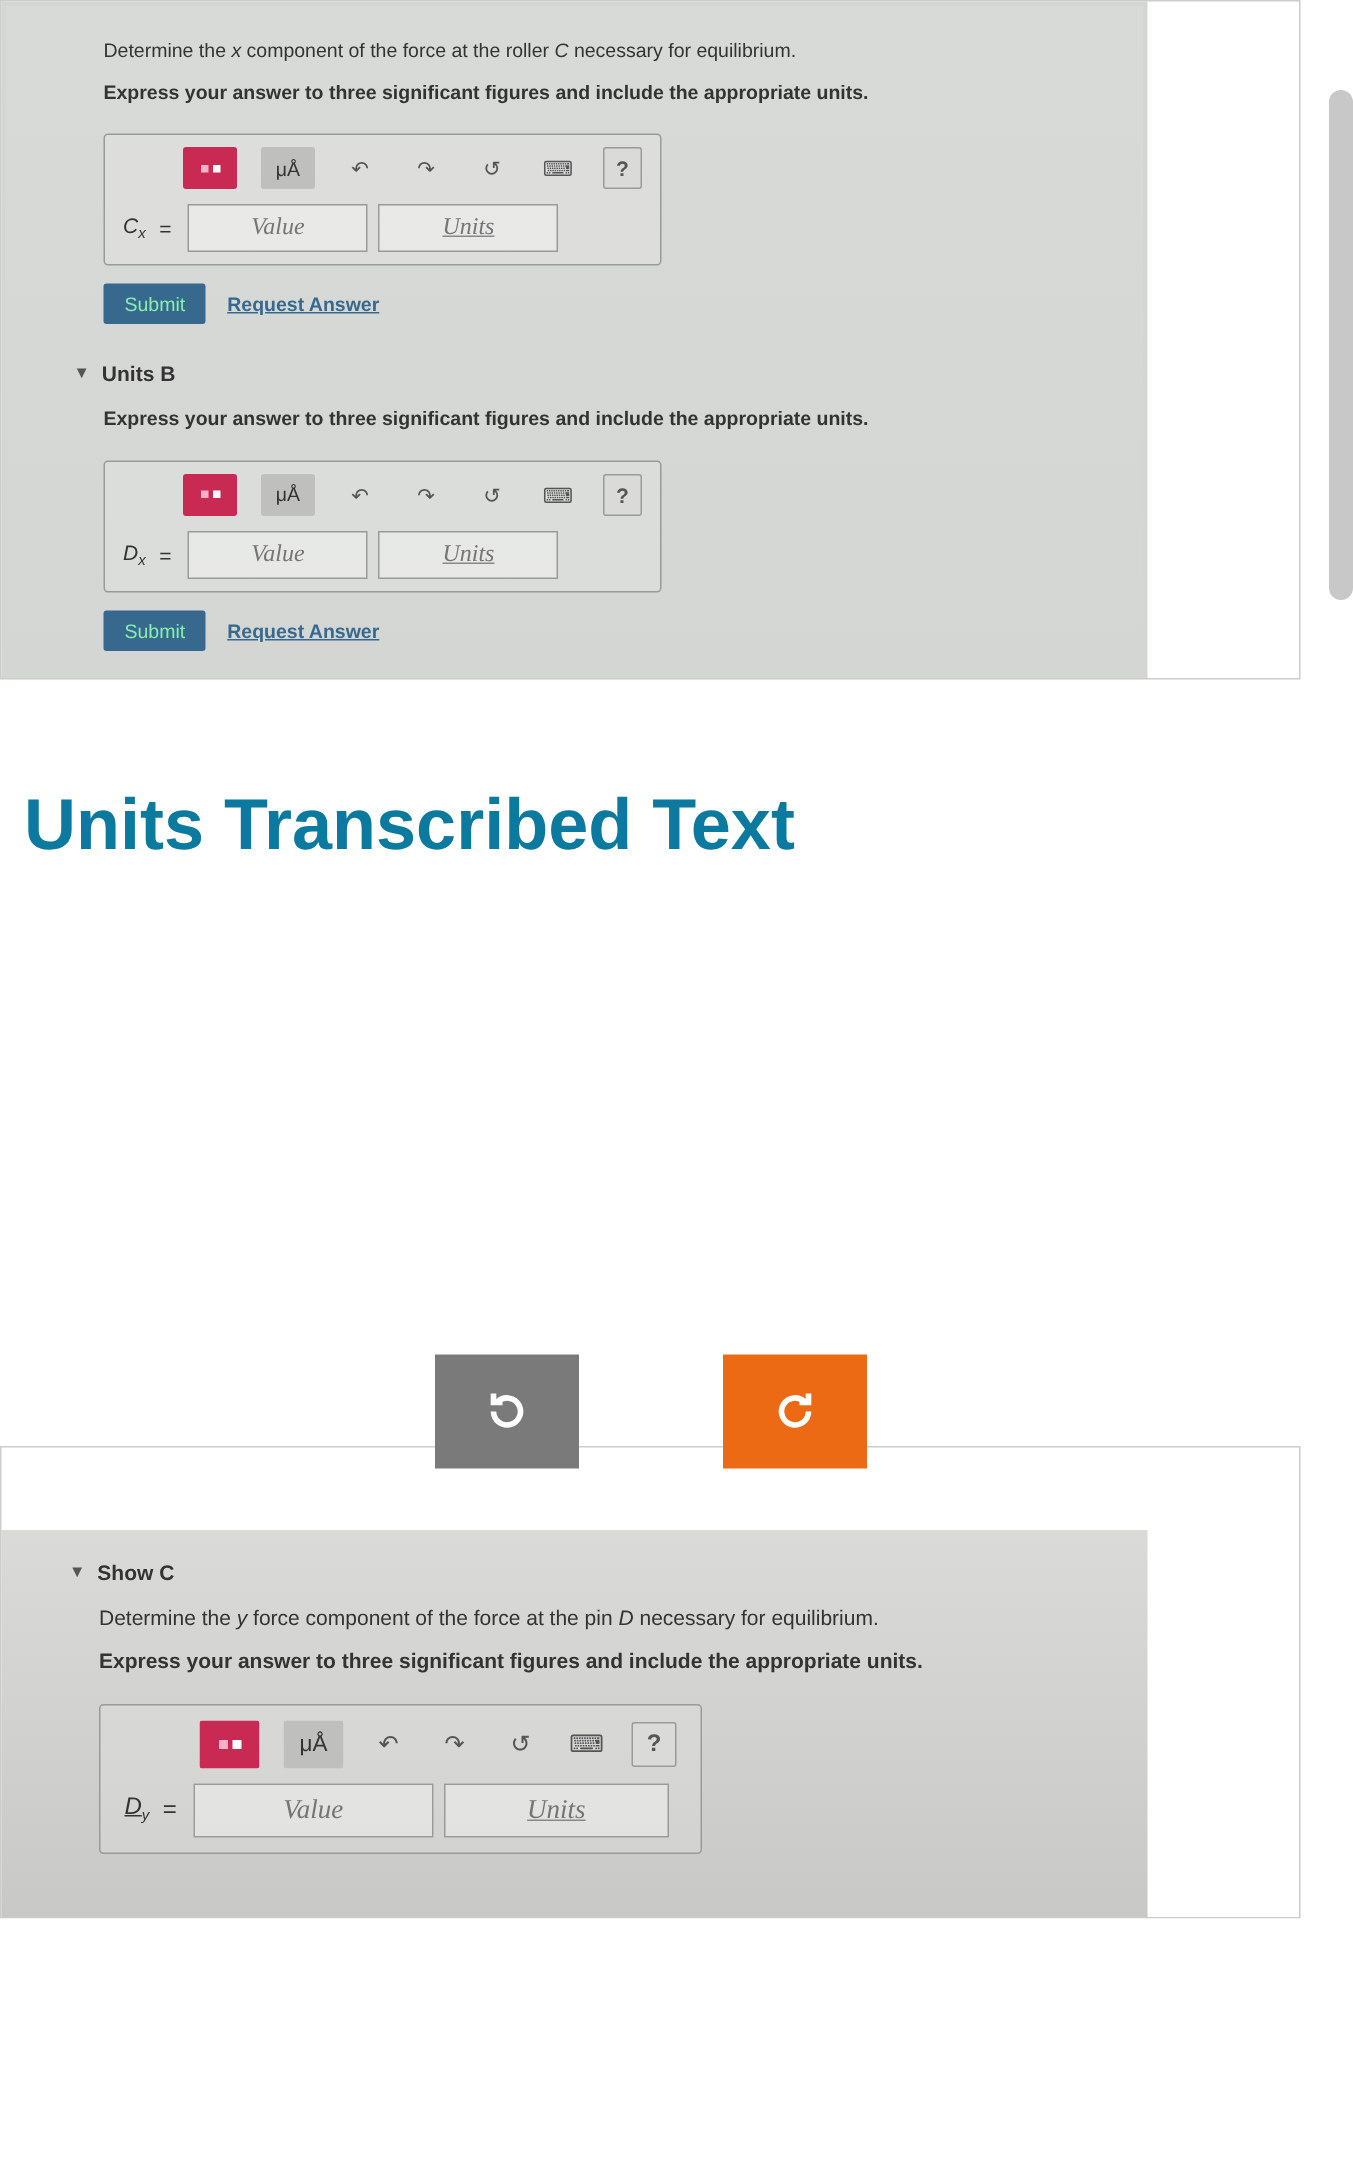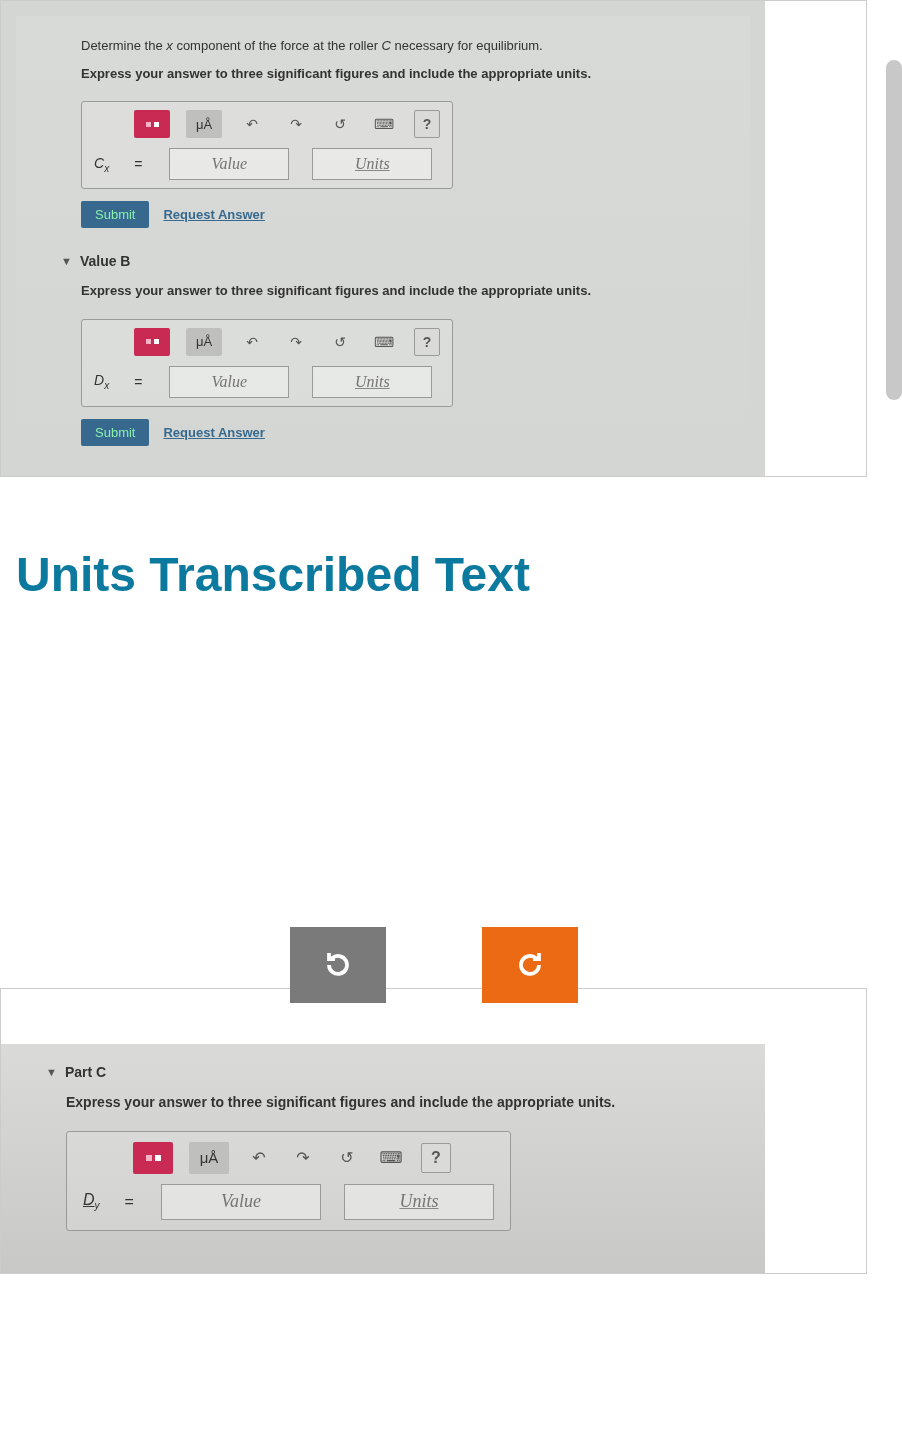--- a/index.html
+++ b/index.html
@@ -12,21 +12,21 @@
       background: #fff;
       width: 902px;
     }
     .page-section {
       border: 1px solid #ccc;
       background: #fff;
       margin-bottom: 40px;
     }
     .screenshot-area {
       background: #d4d6d3;
-      padding: 15px;
+      padding: 3px;
       margin: 0;
     }
     .screenshot-inner {
       padding: 20px 30px 15px 65px;
       background: linear-gradient(180deg, #d8dad7 0%, #d4d6d3 100%);
     }
     .screenshot-inner.bottom {
       padding: 20px 30px 30px 65px;
       background: linear-gradient(180deg, #dadad8 0%, #c8c8c6 100%);
     }
@@ -87,21 +87,21 @@
     }
     .tool-btn.help {
       background: #dadad8;
       border: 1px solid #9a9a98;
       width: 26px;
       font-weight: bold;
     }
     .input-row {
       display: flex;
       align-items: center;
-      gap: 23px;
+      gap: 7px;
     }
     .var-label {
       font-size: 14px;
       font-style: italic;
       color: #333;
       margin-right: 2px;
     }
     .sub {
       font-size: 10px;
       vertical-align: sub;
@@ -281,21 +281,21 @@
         </div>
 
         <div class="action-row">
           <button class="submit-btn">Submit</button>
           <span class="request-link">Request Answer</span>
         </div>
 
         
         <div class="part-header">
           <span class="caret">▼</span>
-          <span>Value B</span>
+          <span>Units B</span>
         </div>
 
         <p class="prompt-bold">Express your answer to three significant figures and include the appropriate units.</p>
 
         <div class="answer-box">
           <div class="toolbar">
             <span class="tool-btn ua">
               <span class="ua-icon">
                   <span class="sqt"></span>
                   <span style="width:1px"></span>
@@ -338,23 +338,26 @@
           <path fill="none" stroke="#fff" stroke-width="2.5" d="M18 12a6 6 0 1 1-2-4.5M18 4v4h-4"></path>
         </svg>
     </button>
   </div>
 
   <div class="second-section">
     <div class="screenshot-c" style="width:764px; margin-left:0;">
       <div class="screenshot-inner bottom">
         <div class="part-header" style="margin-top:0;">
           <span class="caret">▼</span>
-          <span>Part C</span>
-        </div>
-
+          <span>Show C</span>
+        </div>
+
+        <p class="prompt-text" style="font-size:14px;">
+          <span>Determine the </span><span class="italic">y</span><span> force component of the force at the pin </span><span class="italic">D</span><span> necessary for equilibrium.</span>
+        </p>
         <p class="prompt-bold" style="font-size:14px;">Express your answer to three significant figures and include the appropriate units.</p>
 
         <div class="answer-box" style="padding:10px 16px;">
           <div class="toolbar" style="margin-left:50px;">
             <span class="tool-btn ua" style="width:40px;height:32px;">
               <span class="ua-icon">
                   <span class="sqt" style="width:6px;height:6px"></span>
                   <span style="width:1px"></span>
                   <span class="sq" style="width:6px;height:6px"></span>
                 </span>

